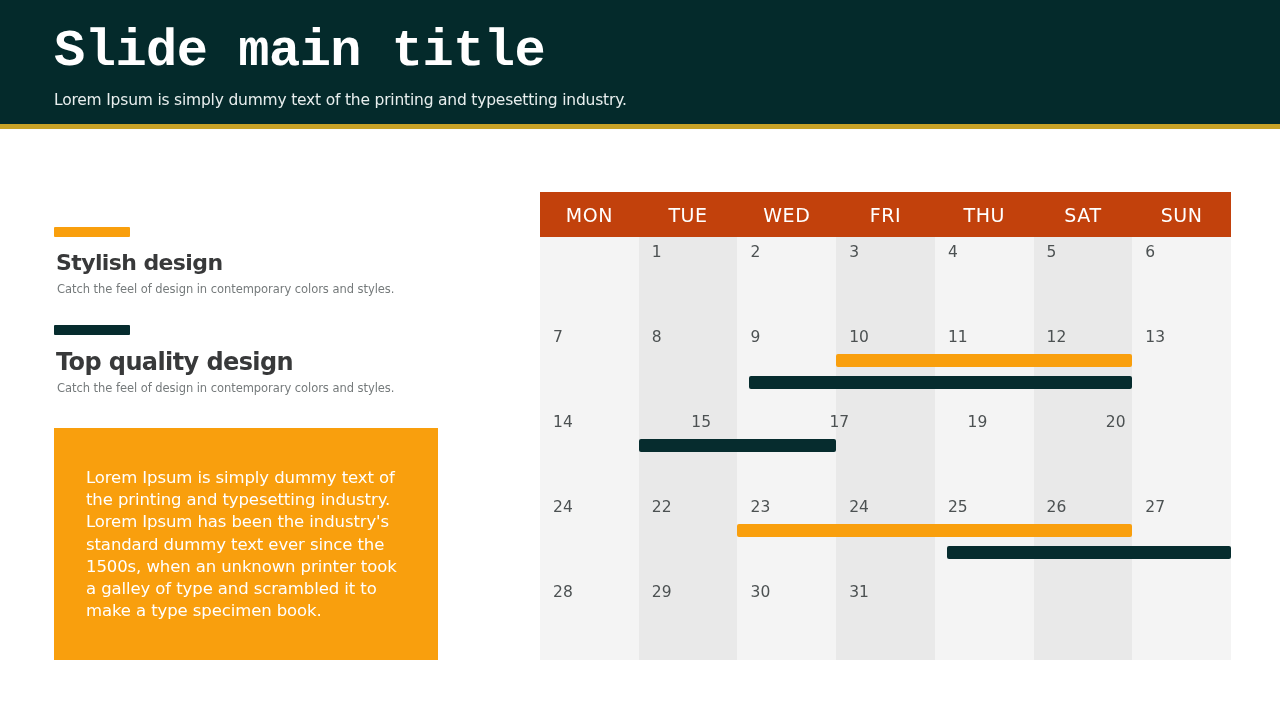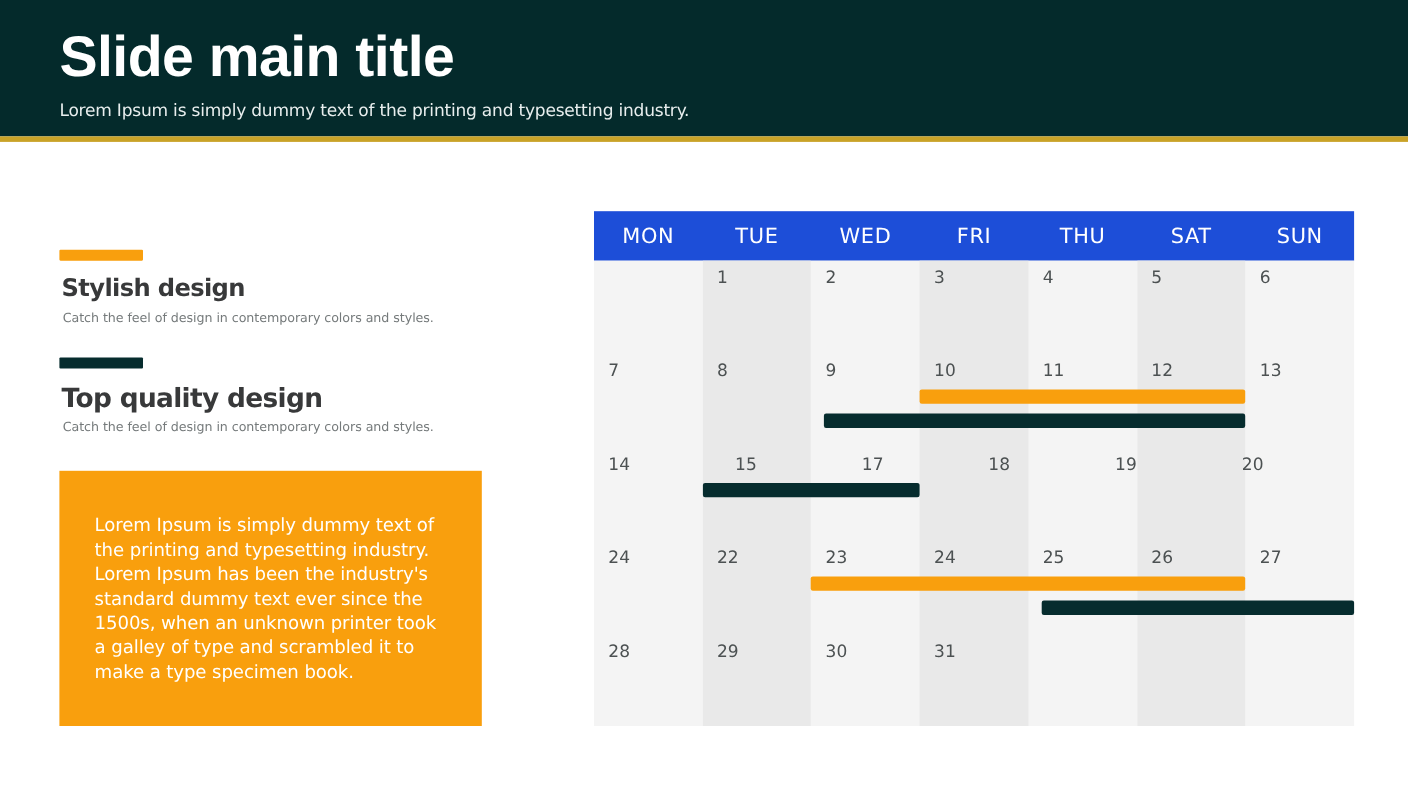--- a/index.html
+++ b/index.html
@@ -34,21 +34,21 @@
   #slide-title {
     position: absolute;
     left: 54px;
     top: 20px;
     font-size: 52px;
     font-weight: 700;
     color: #ffffff;
     letter-spacing: -0.5px;
     line-height: 64px;
     white-space: nowrap;
-    font-family: Liberation Sans, sans-serif;
+    font-family: Liberation Mono, monospace;
   }
   #slide-subtitle {
     position: absolute;
     left: 54px;
     top: 89px;
     font-size: 15.5px;
     font-weight: 400;
     color: #e8eeee;
     line-height: 22px;
     white-space: nowrap;
@@ -205,21 +205,21 @@
 
 <div id="swatch-2" class="feature-swatch" style="background: rgb(6, 44, 46);"></div>
 <div id="feature-title-2" class="feature-title">Top quality design</div>
 <div id="feature-desc-2" class="feature-desc">Catch the feel of design in contemporary colors and styles.</div>
 
 <div id="callout-box" style="background: rgb(249, 159, 13);">
   <div id="callout-text">Lorem Ipsum is simply dummy text of the printing and typesetting industry. Lorem Ipsum has been the industry's standard dummy text ever since the 1500s, when an unknown printer took a galley of type and scrambled it to make a type specimen book.</div>
 </div>
 
 <div id="calendar">
-  <div id="calendar-head" style="background: #1d4ed8;">
+  <div id="calendar-head" style="background: #c2410c;">
       <div class="dow">MON</div>
       <div class="dow">TUE</div>
       <div class="dow">WED</div>
       <div class="dow">FRI</div>
       <div class="dow">THU</div>
       <div class="dow">SAT</div>
       <div class="dow">SUN</div>
     </div>
   <div id="calendar-body">
     <div id="stripes">
@@ -285,23 +285,20 @@
             <div class="daycell">
               <div class="daynum">14</div>
             </div>
             <div class="daycell">
               <div class="daynum">15</div>
             </div>
             <div class="daycell">
               <div class="daynum">17</div>
             </div>
             <div class="daycell">
-              <div class="daynum">18</div>
-            </div>
-            <div class="daycell">
               <div class="daynum">19</div>
             </div>
             <div class="daycell">
               <div class="daynum">20</div>
             </div>
           </div>
         </div>
         <div class="week-row" style="top: 255px;">
           <div class="days">
             <div class="daycell">

